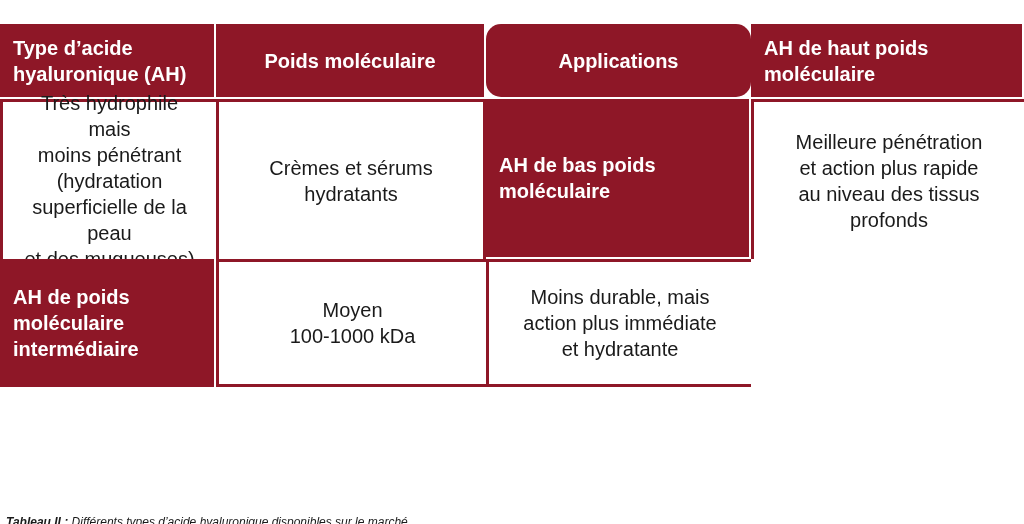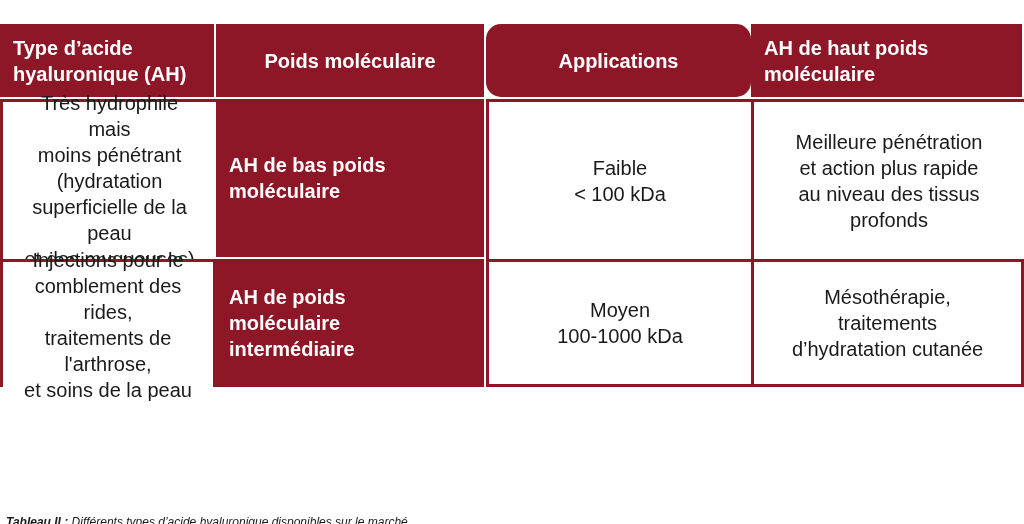--- a/index.html
+++ b/index.html
@@ -80,40 +80,36 @@
     <div class="cell redcell hdr">Poids moléculaire</div>
     <div class="cell redcell hdr last">Applications</div>
 
     <div class="cell redcell rowhead">AH de haut poids
 moléculaire</div>
     <div class="cell body">Très hydrophile mais
 moins pénétrant
 (hydratation
 superficielle de la peau
 et des muqueuses)</div>
+    <div class="cell body colend">Crèmes et sérums
+hydratants</div>
 
     <div class="cell redcell rowhead">AH de bas poids
 moléculaire</div>
-    <div class="cell body">Faible
-&lt; 100 kDa</div>
     <div class="cell body">Meilleure pénétration
 et action plus rapide
 au niveau des tissus
 profonds</div>
-    <div class="cell body colend">Injections pour le
-comblement des rides,
-traitements de l'arthrose,
-et soins de la peau</div>
 
     <div class="cell redcell rowhead last">AH de poids
 moléculaire
 intermédiaire</div>
     <div class="cell body rowend">Moyen
 100-1000 kDa</div>
-    <div class="cell body colend rowend">Mésothérapie,
-traitements
-d’hydratation cutanée</div>
+    <div class="cell body rowend">Moins durable, mais
+action plus immédiate
+et hydratante</div>
 
   </div>
 
   <p class="caption"><strong>Tableau II :</strong><span> Différents types d’acide hyaluronique disponibles sur le marché.</span></p>
 
 </div>
 
 </body></html>

